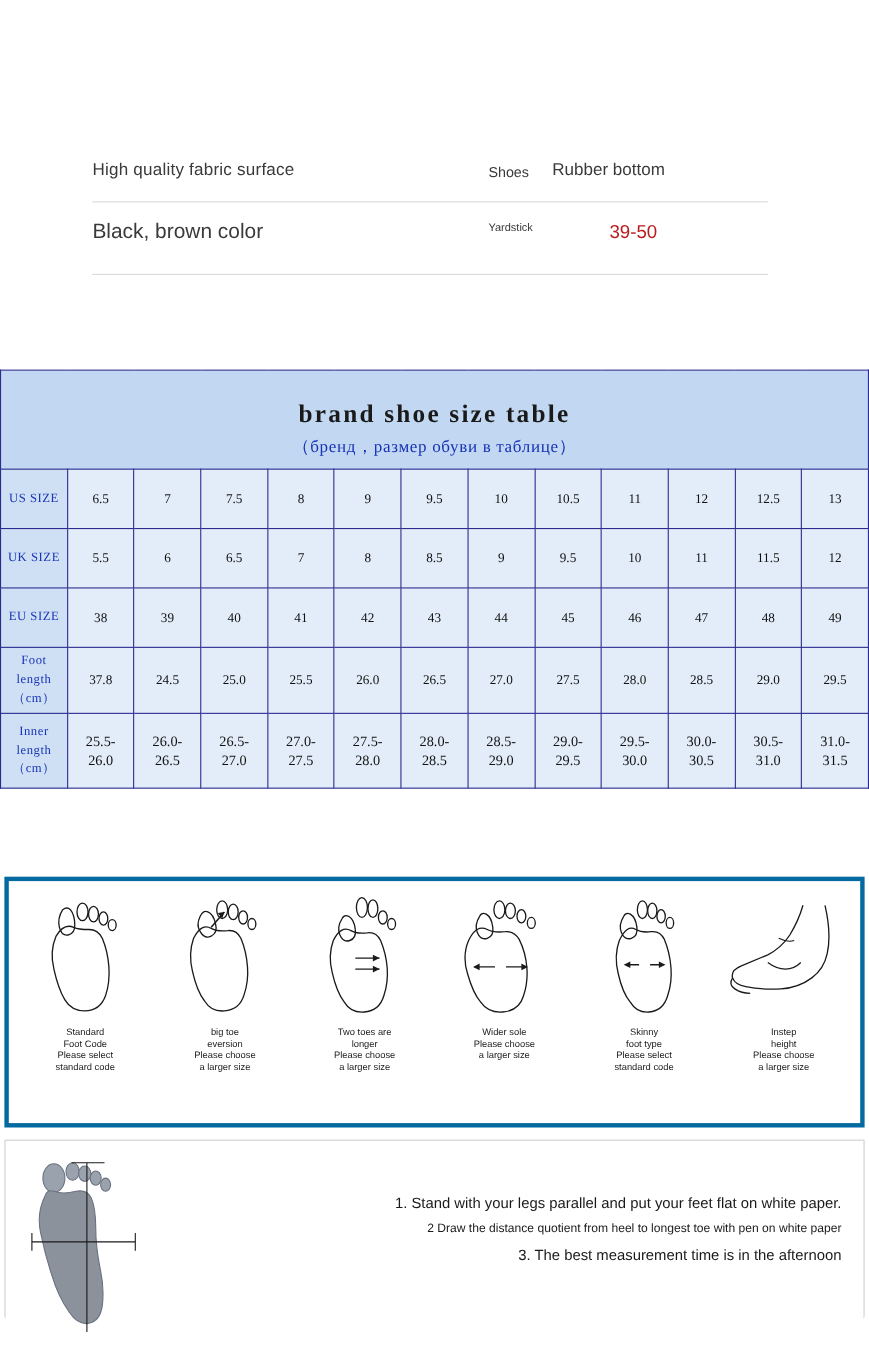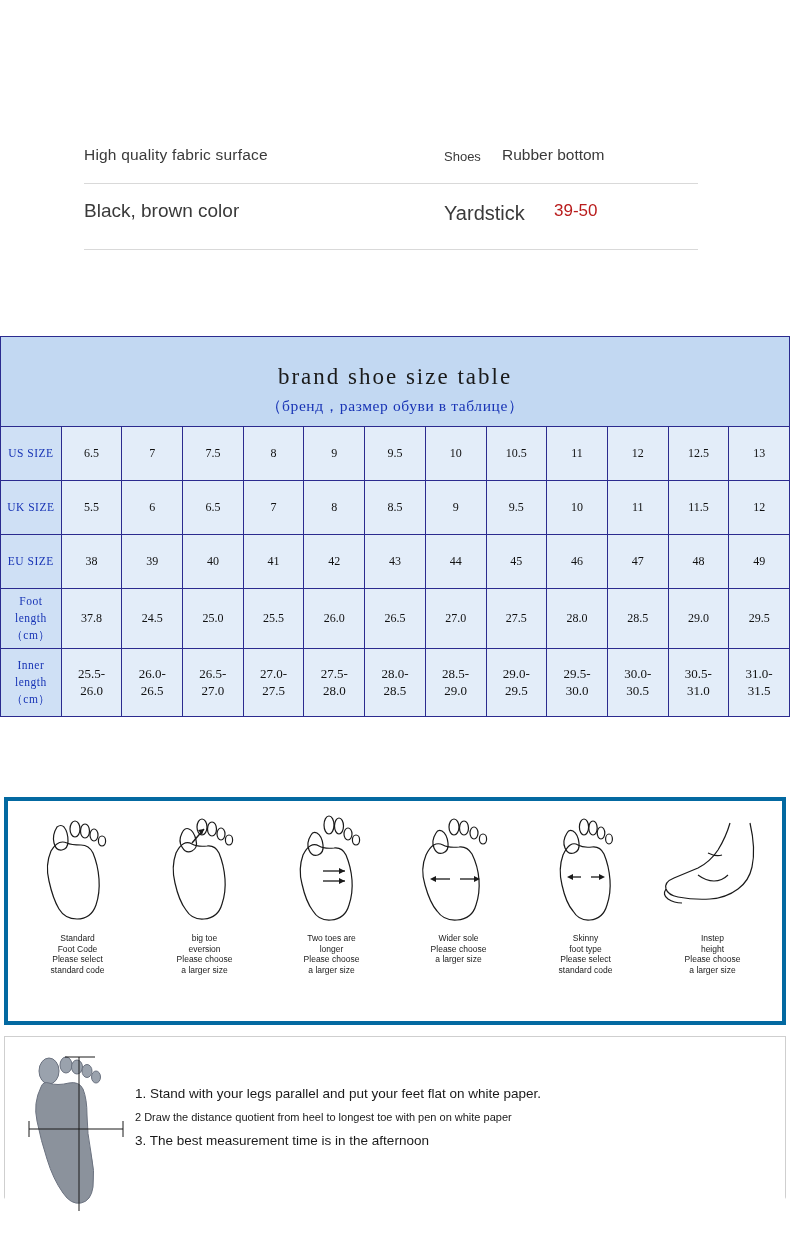--- a/index.html
+++ b/index.html
@@ -46,21 +46,21 @@
   }
   .spec-key {
     width: 58px;
     font-size: 13px;
     color: #3a3a3a;
     line-height: 1.15;
     padding-top: 18px;
   }
   .spec-row.r2 .spec-key {
     width: 110px;
-    font-size: 20px;
+    font-size: 10px;
     padding-top: 18px;
   }
   .spec-val {
     font-size: 15.5px;
     color: #3a3a3a;
     padding-top: 14px;
   }
   .spec-row.r2 .spec-val {
     font-size: 17px;
     color: #b91c1c;
@@ -88,20 +88,21 @@
     background: #c2d8f2;
     height: 90px;
     border: 1px solid #2b2b8f;
   }
   .tbl-title {
     font-family: "Liberation Serif", serif;
     font-size: 23px;
     color: #1a1a1a;
     letter-spacing: 2px;
     padding-top: 18px;
+    font-weight: bold;
   }
   .tbl-subtitle {
     font-family: "Liberation Serif", serif;
     font-size: 15.5px;
     color: #1733b5;
     letter-spacing: .6px;
     padding-top: 6px;
   }
   td.rowlabel {
     background: #cfe0f5;
@@ -156,20 +157,21 @@
   .foot-caption .t { display: block; }
   .foot-caption .a { display: block; }
 
   
   .instr-panel {
     position: absolute;
     left: 4px; top: 1036px;
     width: 782px; height: 200px;
     border: 1px solid #cfcfcf;
     background: #fff;
+    text-align: right;
   }
   .instr-art {
     position: absolute;
     left: 14px; top: 14px;
     width: 110px; height: 172px;
   }
   .instr-text {
     position: absolute;
     left: 130px; top: 48px;
     width: 630px;

